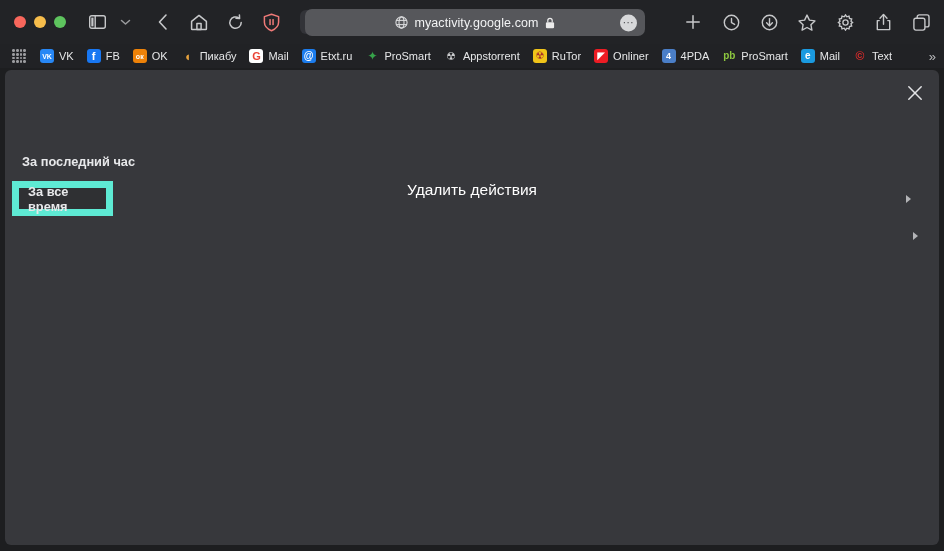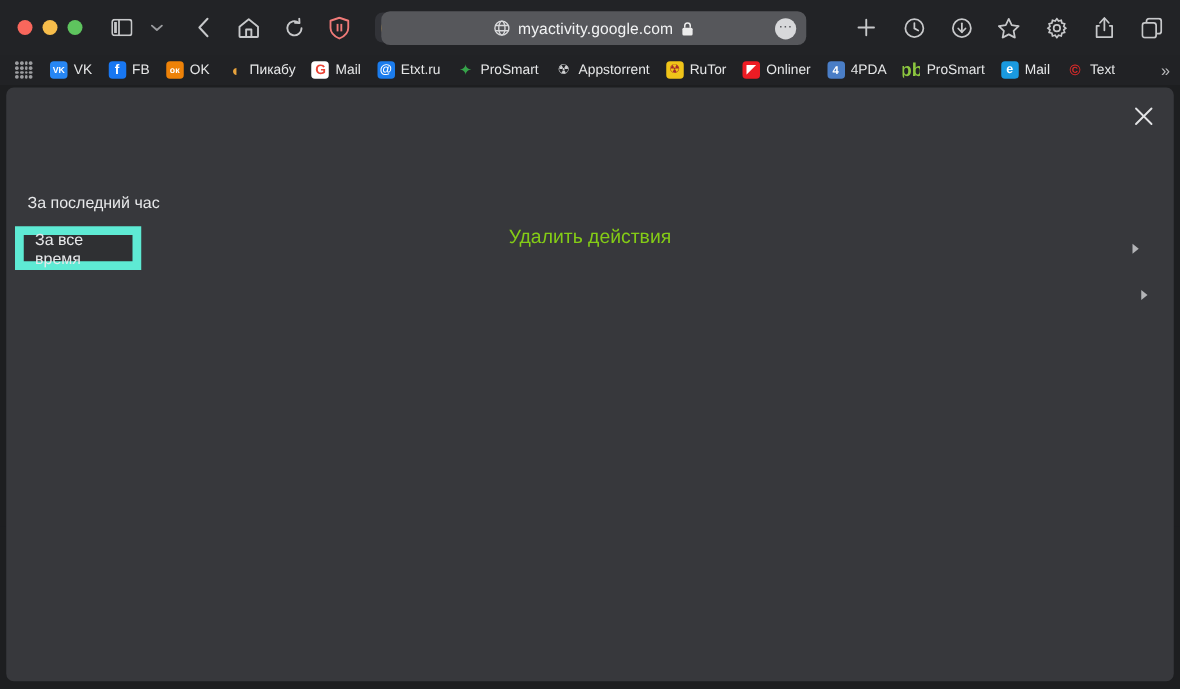--- a/index.html
+++ b/index.html
@@ -99,30 +99,30 @@
   }
 
   
   .page {
     position: absolute; left: 5px; top: 70px; width: 934px; height: 475px;
     background: #37383c;
     border-radius: 6px;
   }
   .page-title {
     position: absolute; top: 111px; left: 0; width: 100%;
-    text-align: center; color: #84cc16; font-size: 15.5px;
+    text-align: center; color: #ffffff; font-size: 15.5px;
   }
   .close-x {
     position: absolute; right: 11px; top: 10px;
     width: 26px; height: 26px;
     display: flex; align-items: center; justify-content: center;
     color: #e3e4e6;
   }
 
-  .menu { position: absolute; left: 0; top: 71px; width: 100%; }
+  .menu { position: absolute; left: 0; top: 71px; width: 100%; font-weight: bold; }
   .menu-item {
     position: relative; height: 40px;
     display: flex; align-items: center;
     padding-left: 17px;
   }
   .menu-label { color: #e7e8ea; font-size: 12.8px; }
   .menu-arrow {
     position: absolute; right: 21px; top: 50%; transform: translateY(-50%);
     width: 0; height: 0;
     border-left: 5px solid #b3b4b7;
@@ -323,21 +323,21 @@
         </span>
         <span class="bm">
           <span class="bm-ico" style="background: rgb(237, 28, 36); color: rgb(255, 255, 255); font-size: 10px;">◤</span>
           <span class="bm-label">Onliner</span>
         </span>
         <span class="bm">
           <span class="bm-ico" style="background: rgb(74, 126, 199); color: rgb(255, 255, 255); font-size: 9px;">4</span>
           <span class="bm-label">4PDA</span>
         </span>
         <span class="bm">
-          <span class="bm-ico" style="background: transparent; color: rgb(140, 198, 63); font-size: 15px;">pb</span>
+          <span class="bm-ico" style="background: transparent; color: rgb(140, 198, 63); font-size: 10px;">pb</span>
           <span class="bm-label">ProSmart</span>
         </span>
         <span class="bm">
           <span class="bm-ico" style="background: rgb(26, 154, 224); color: rgb(255, 255, 255); font-size: 10px;">e</span>
           <span class="bm-label">Mail</span>
         </span>
         <span class="bm">
           <span class="bm-ico" style="background: transparent; color: rgb(224, 43, 43); font-size: 12px;">©</span>
           <span class="bm-label">Text</span>
         </span>

